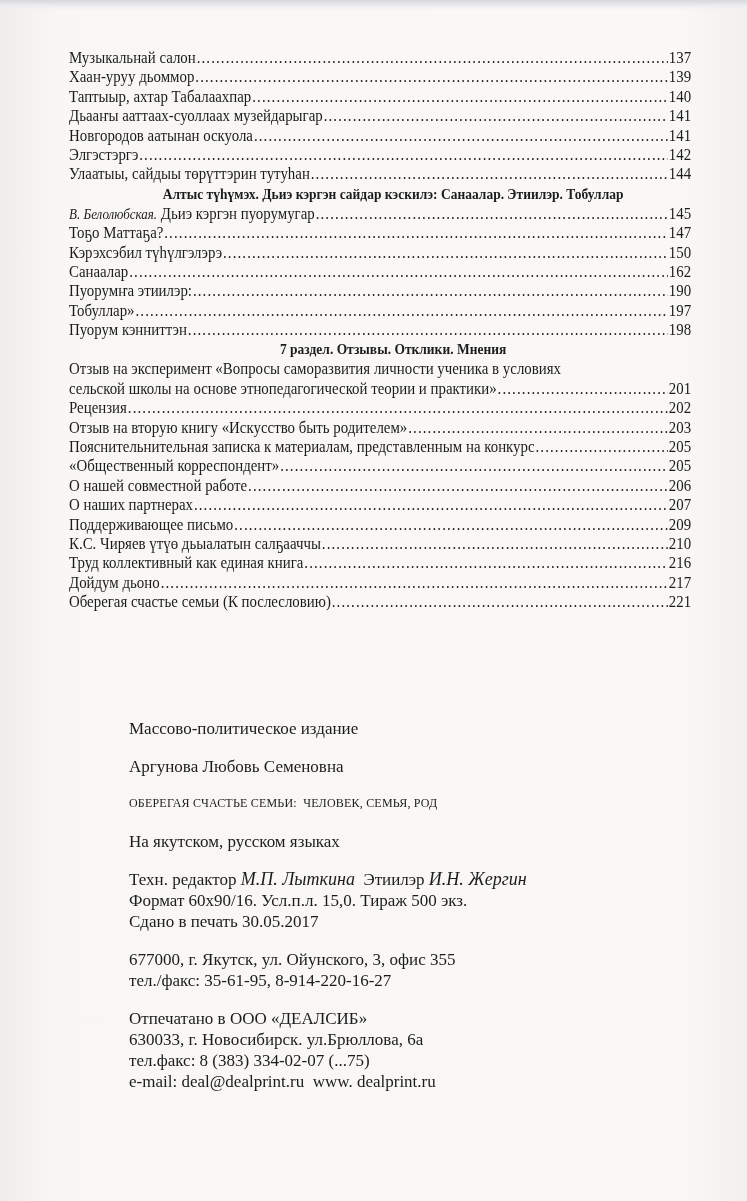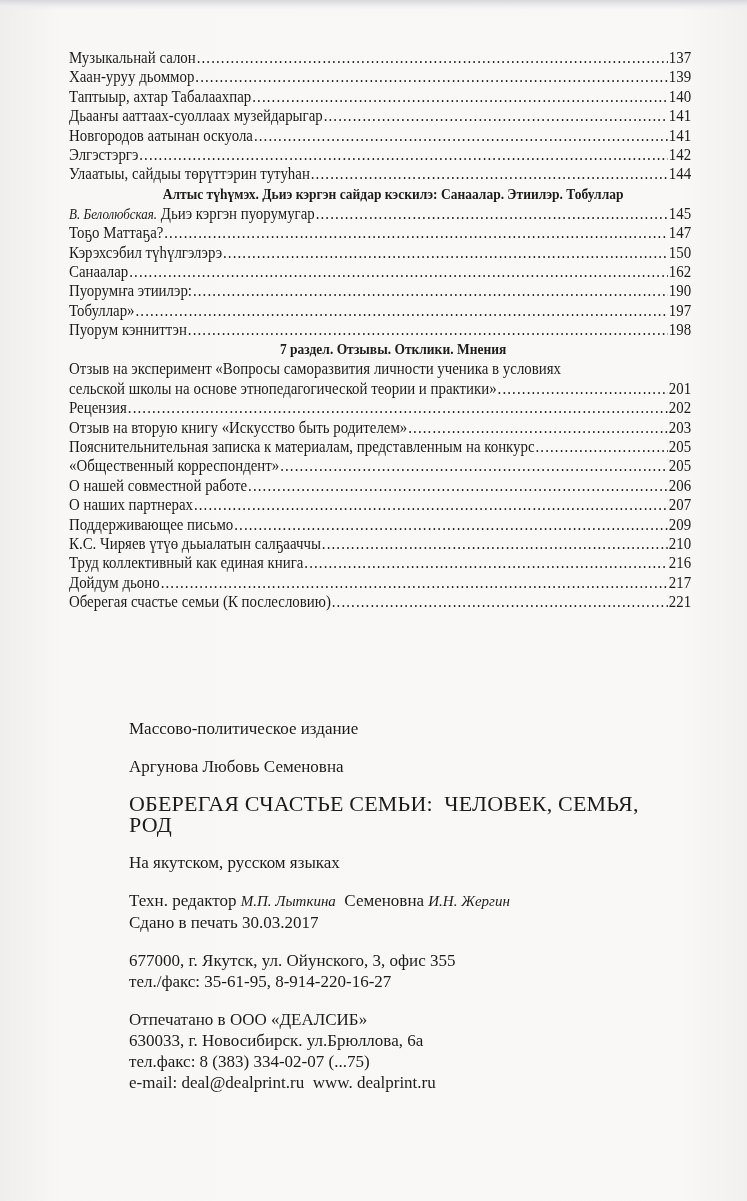--- a/index.html
+++ b/index.html
@@ -43,22 +43,22 @@
       height: 20px; line-height: 20px; text-align: center;
       font-weight: bold; font-size: 14.5px; padding-left: 28px;
     }
     .imprint {
       position: absolute; left: 129px; top: 718px; width: 520px;
       font-size: 17px; line-height: 21px;
     }
     .imprint .blk { margin: 0; }
     .imprint .gap-lg { height: 17px; }
     .imprint .gap-md { height: 16px; }
-    .imprint .title-line { font-size: 22px; letter-spacing: 0.2px; }
-    .imprint i { font-size: 15px; }
+    .imprint .title-line { font-size: 12px; letter-spacing: 0.2px; }
+    .imprint i { font-size: 18px; }
     .imprint .bold { font-weight: normal; }
   </style>
 </head>
 <body>
 
 <div class="page-shade"></div>
 <div class="top-edge"></div>
 
 <div class="toc">
 
@@ -205,22 +205,23 @@
 
 <div class="imprint">
   <p class="blk">Массово-политическое издание</p>
   <div class="gap-lg"></div>
   <p class="blk"><span class="bold">Аргунова</span> <span>Любовь Семеновна</span></p>
   <div class="gap-md"></div>
   <p class="blk title-line"><span class="bold">ОБЕРЕГАЯ СЧАСТЬЕ СЕМЬИ:</span>&nbsp; <span>ЧЕЛОВЕК, СЕМЬЯ, РОД</span></p>
   <div class="gap-lg"></div>
   <p class="blk">На якутском, русском языках</p>
   <div class="gap-lg"></div>
-  <p class="blk"><span>Техн. редактор</span> <i>М.П. Лыткина</i>&nbsp; <span>Семеновна</span> <i>И.Н. Жергин</i></p>
-  <p class="blk">Сдано в печать 30.03.2017</p>
+  <p class="blk"><span>Техн. редактор</span> <i>М.П. Лыткина</i>&nbsp; <span>Этиилэр</span> <i>И.Н. Жергин</i></p>
+  <p class="blk">Формат 60х90/16. Усл.п.л. 15,0. Тираж 500 экз.</p>
+  <p class="blk">Сдано в печать 30.05.2017</p>
   <div class="gap-lg"></div>
   <p class="blk">677000, г. Якутск, ул. Ойунского, 3, офис 355</p>
   <p class="blk">тел./факс: 35-61-95, 8-914-220-16-27</p>
   <div class="gap-lg"></div>
   <p class="blk">Отпечатано в ООО «ДЕАЛСИБ»</p>
   <p class="blk">630033, г. Новосибирск. ул.Брюллова, 6а</p>
   <p class="blk">тел.факс: 8 (383) 334-02-07 (...75)</p>
   <p class="blk" style="white-space: pre;">e-mail: deal@dealprint.ru  www. dealprint.ru</p>
 </div>
 

